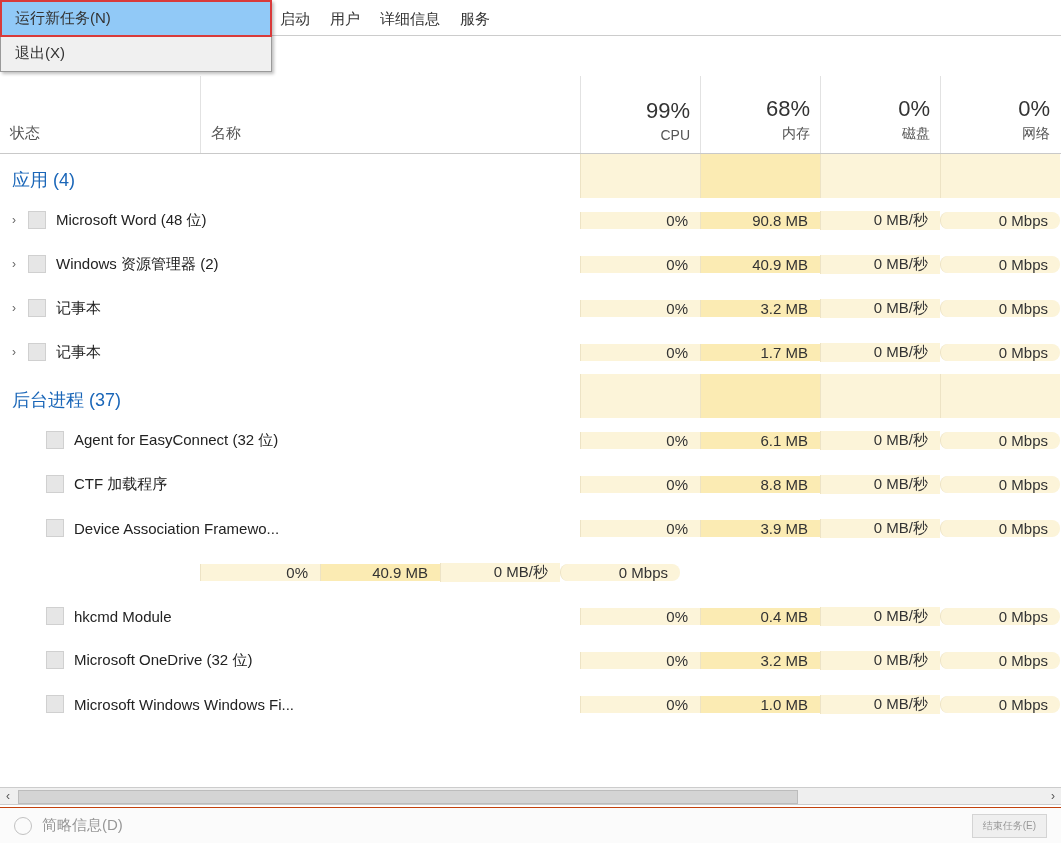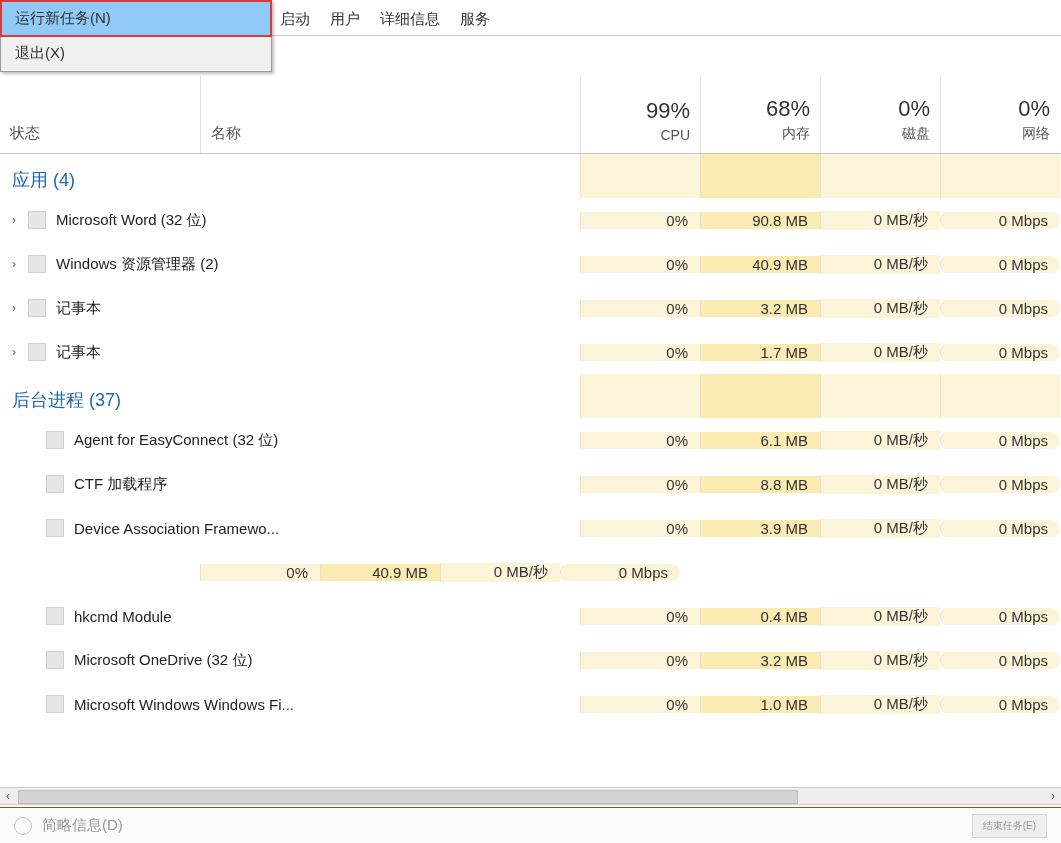--- a/index.html
+++ b/index.html
@@ -287,21 +287,21 @@
     <div class="gmetric cpu"></div>
       <div class="gmetric mem"></div>
       <div class="gmetric disk"></div>
       <div class="gmetric net"></div>
   </div>
 
   <div class="row">
     <div class="namecell">
       <span class="chev">›</span>
       <span class="icon-ph"></span>
-      <span class="pname">Microsoft Word (32 位)</span>
+      <span class="pname">Microsoft Word (48 位)</span>
     </div>
     <div class="statcell"></div>
     <div class="mcell cpu">0%</div>
     <div class="mcell mem">90.8 MB</div>
     <div class="mcell disk">0 MB/秒</div>
     <div class="mcell net">0 Mbps</div>
   </div>
 
   <div class="row">
     <div class="namecell">

